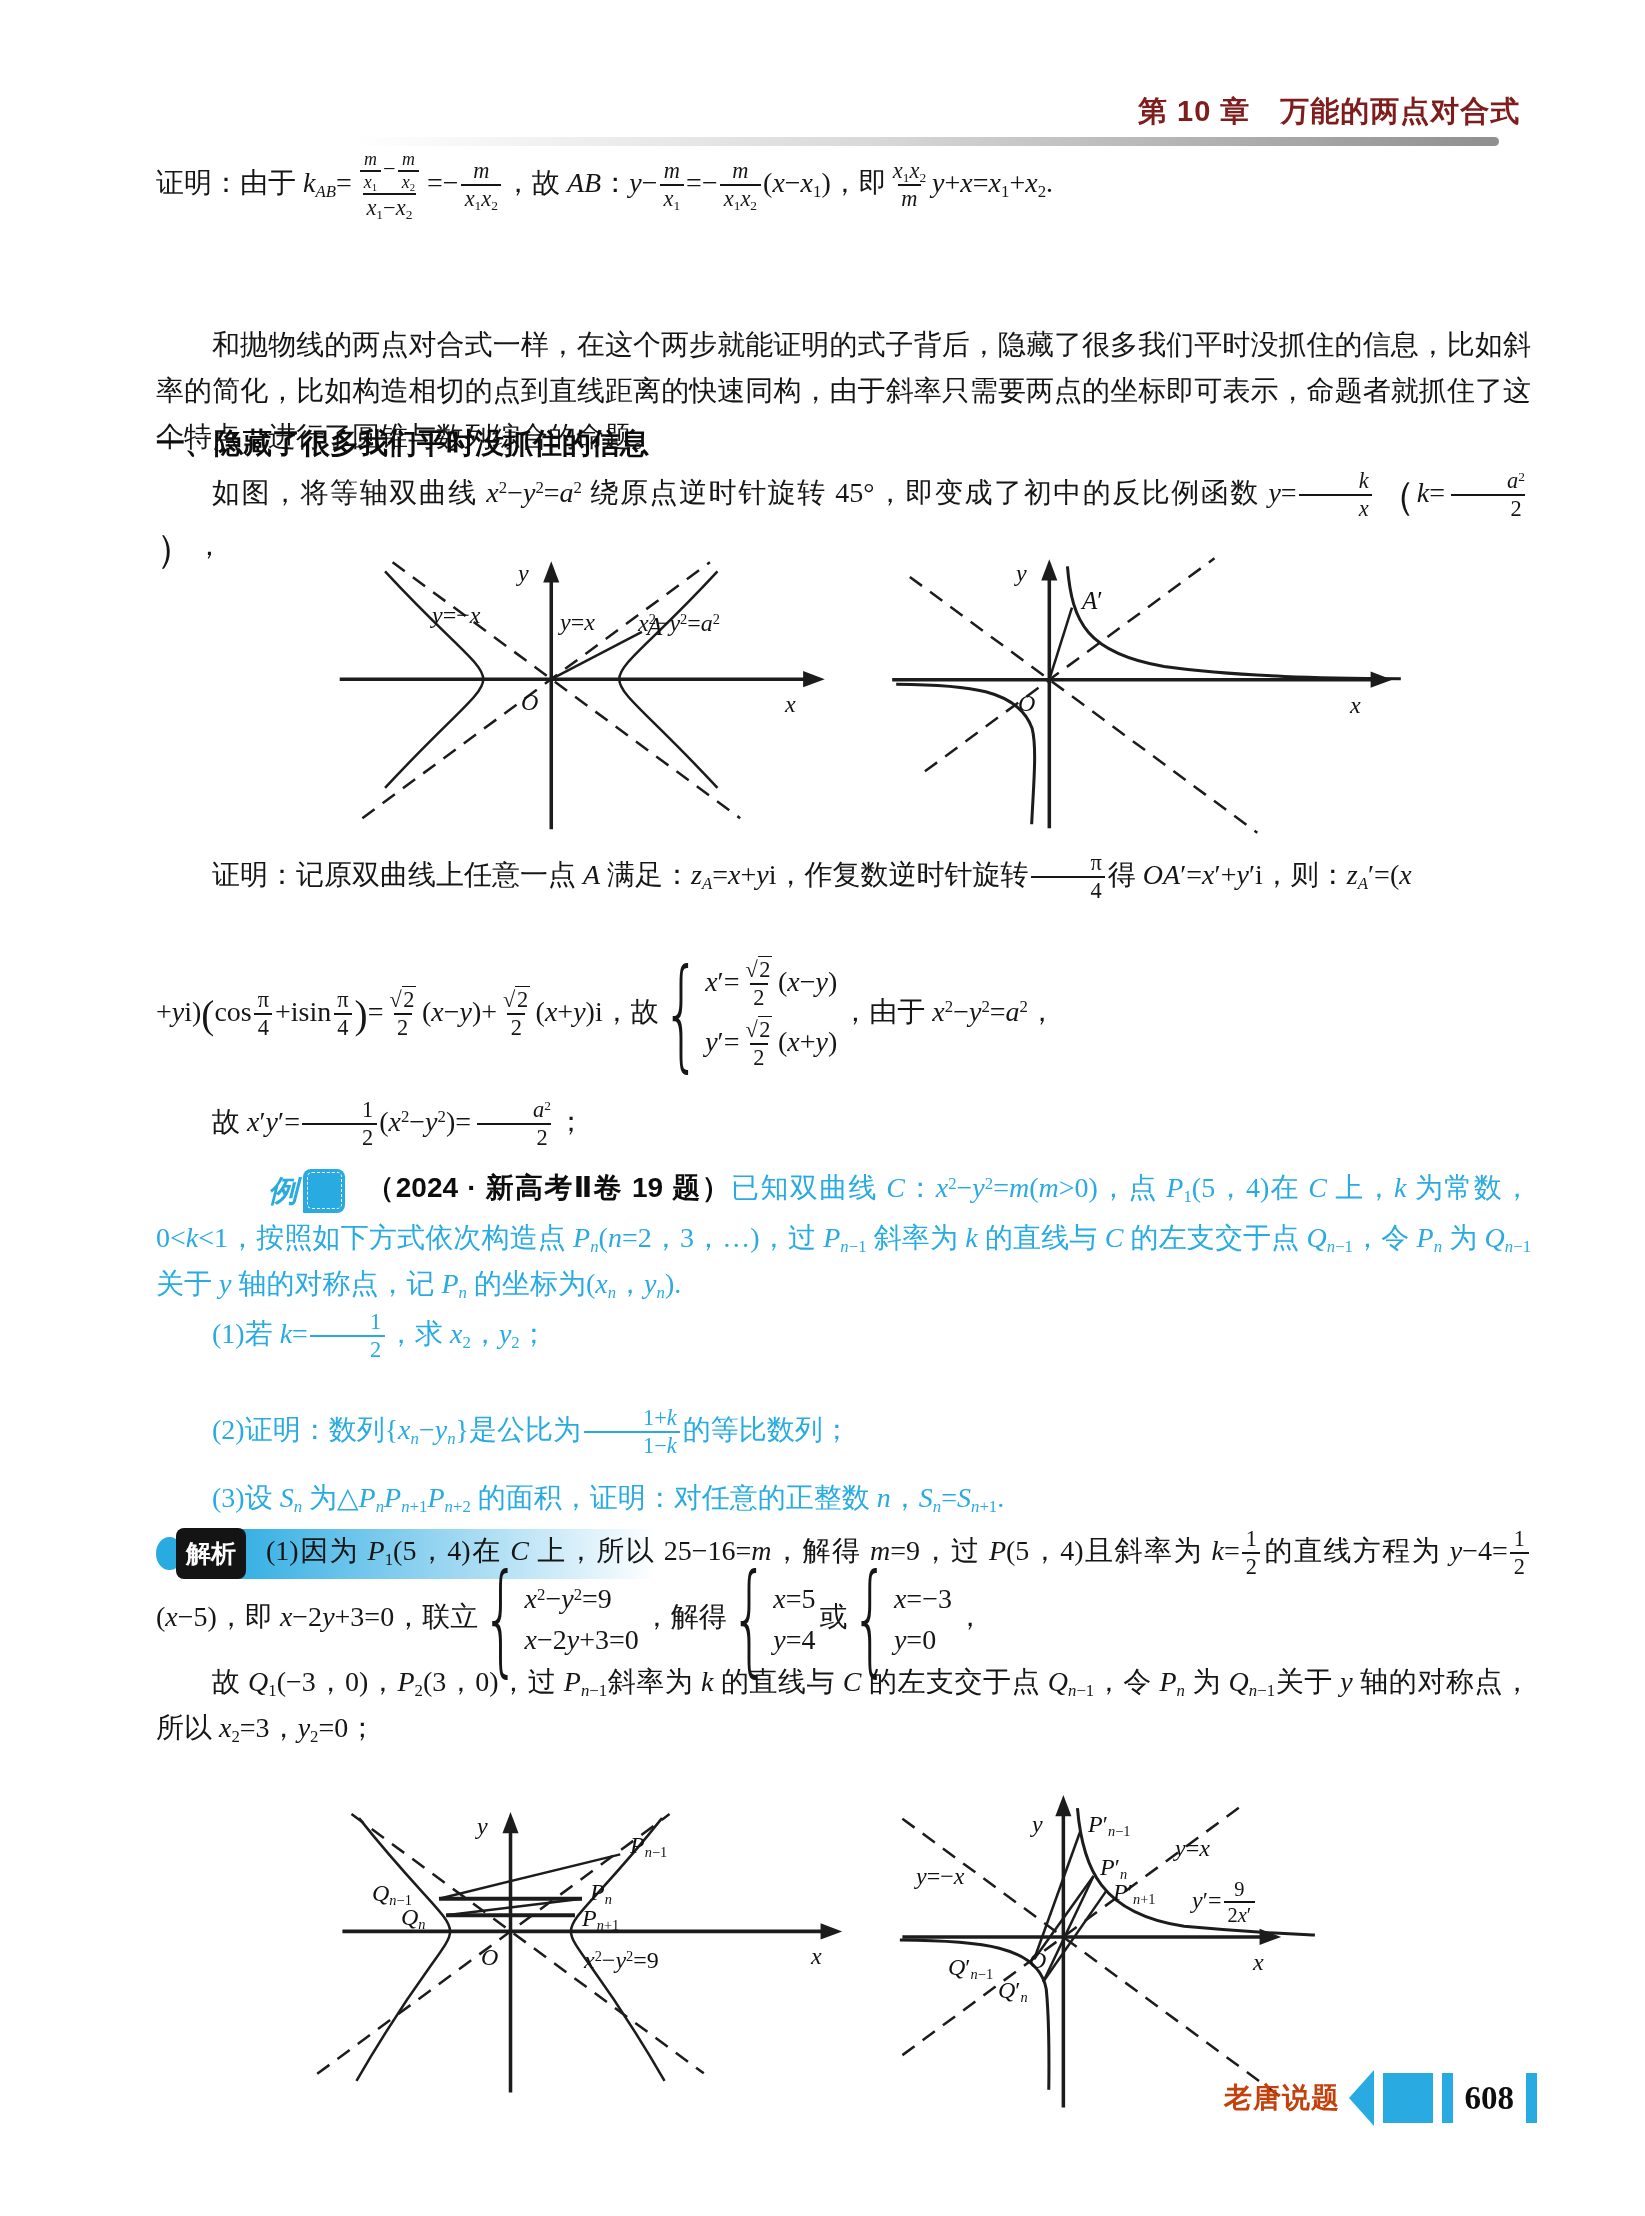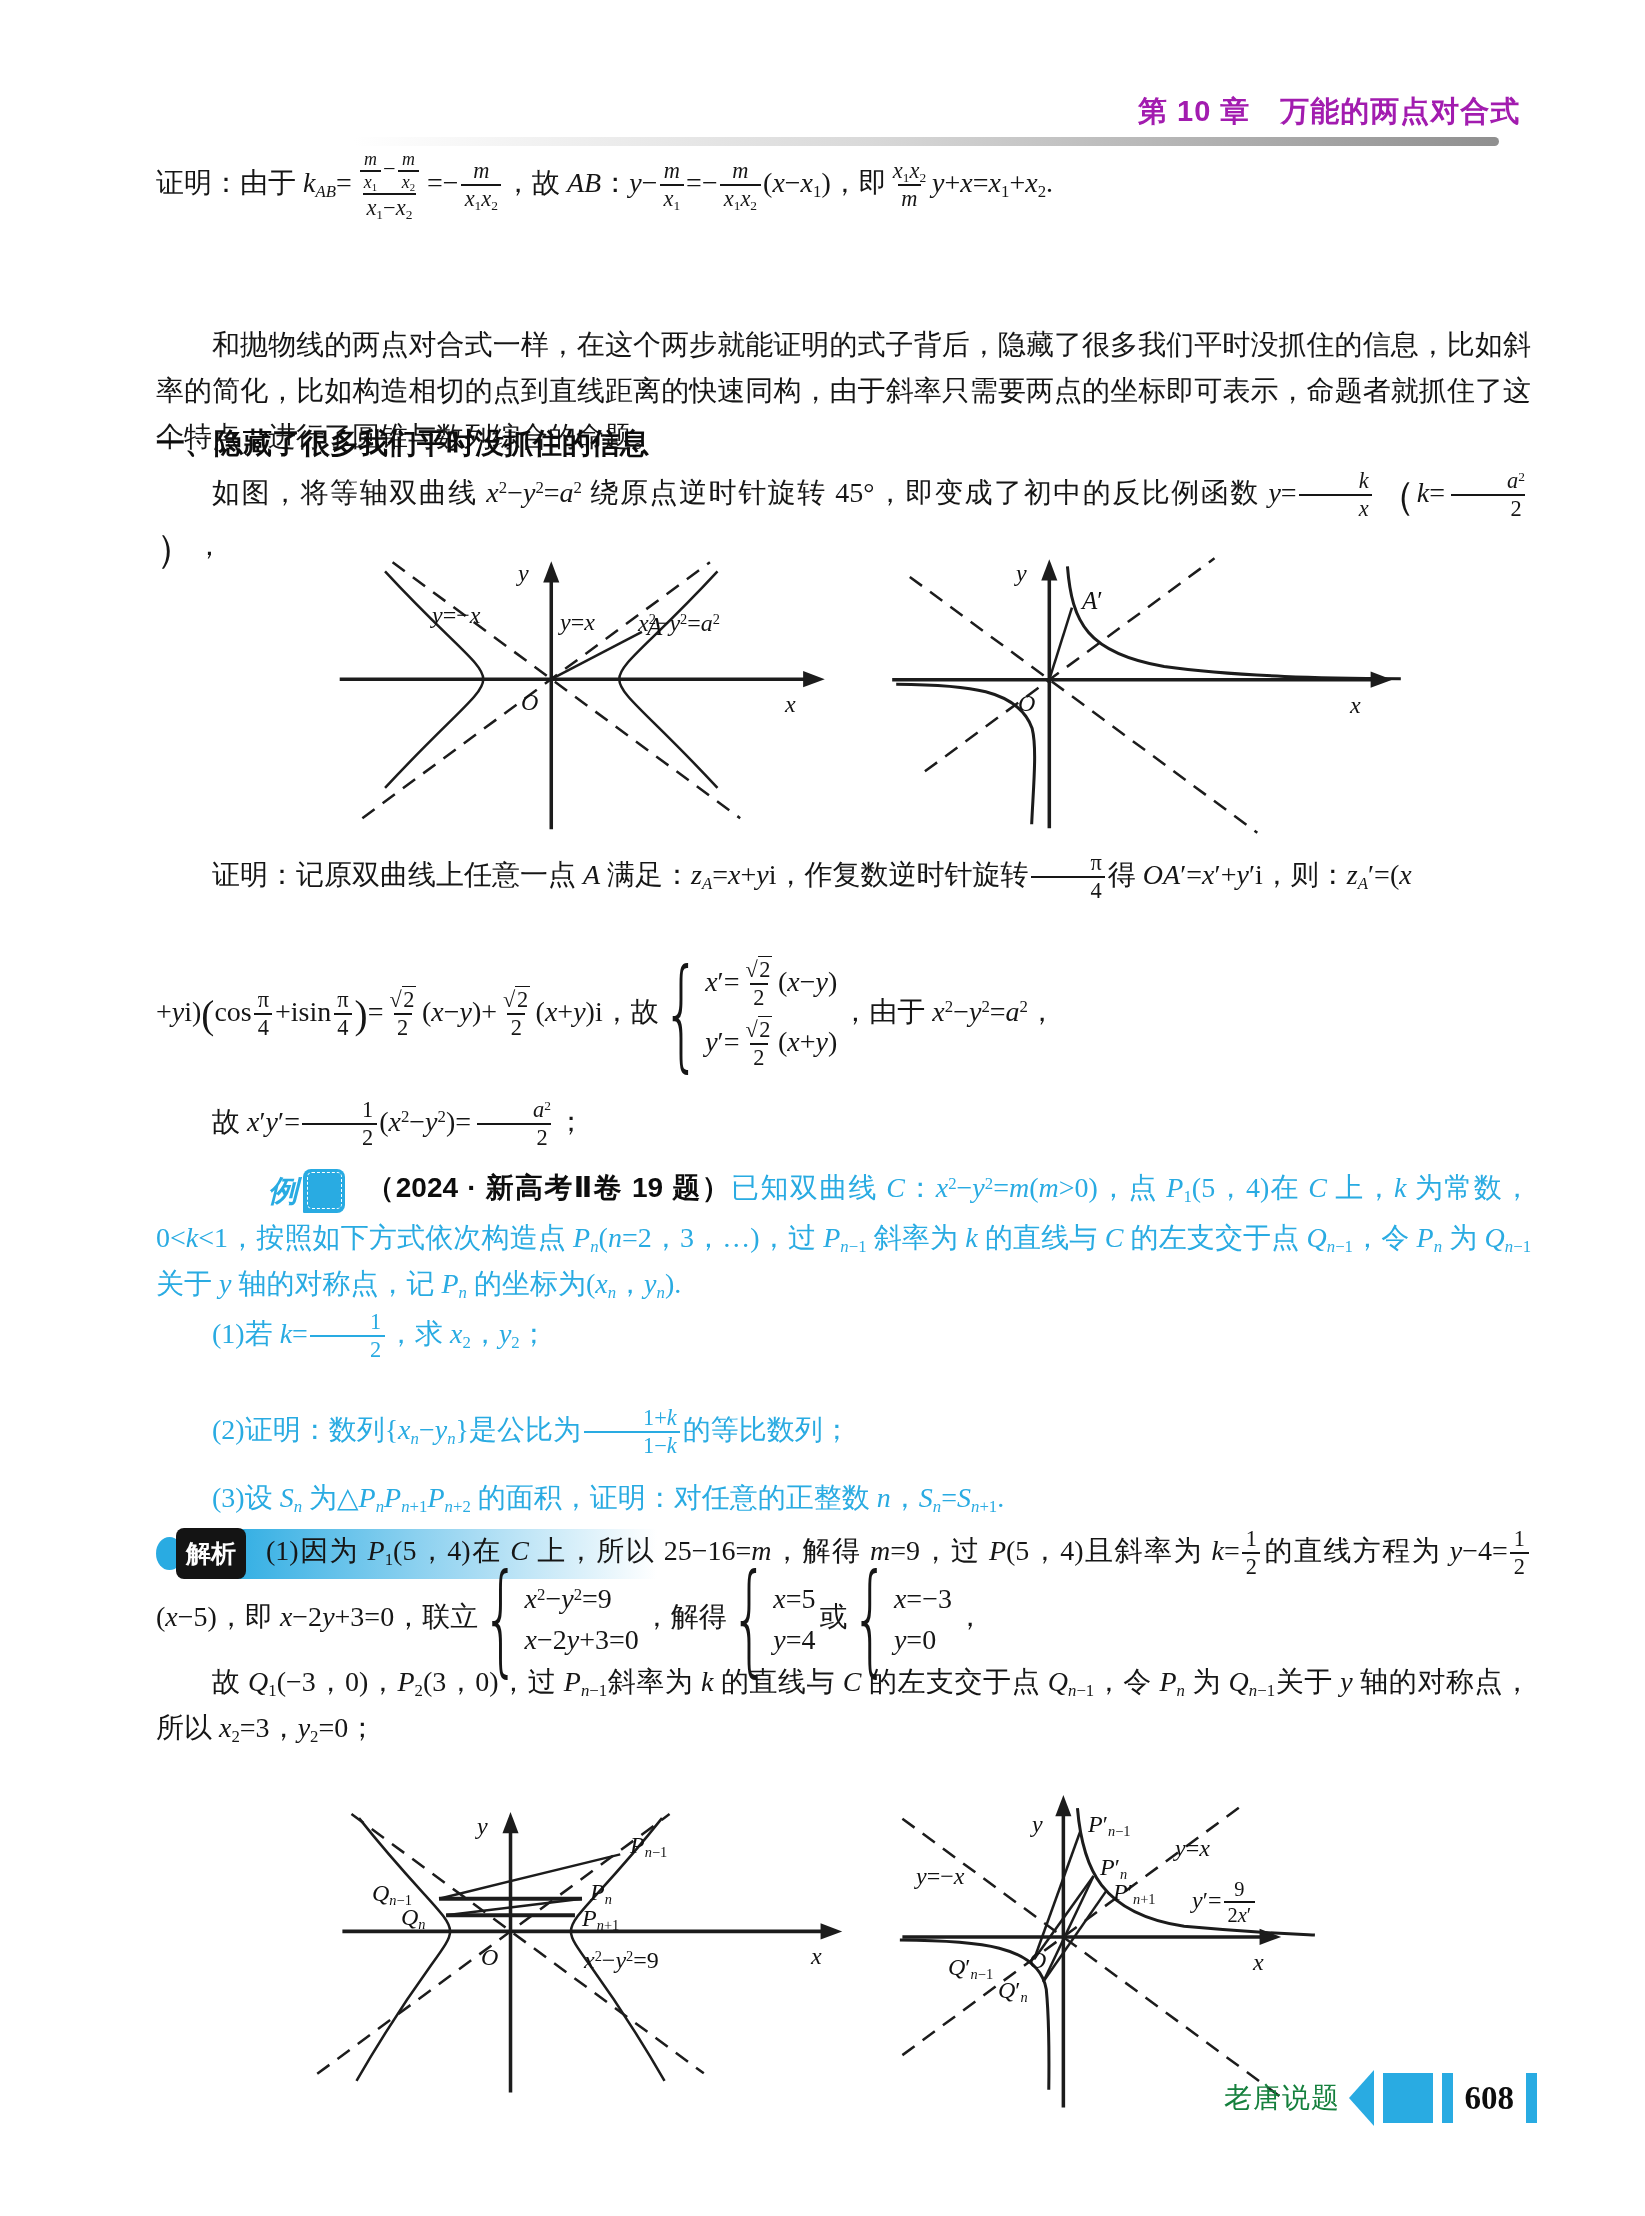--- a/index.html
+++ b/index.html
@@ -9,21 +9,21 @@
   .page { position:absolute; inset:0; overflow:hidden; }
   i { font-style:italic; }
   sub,sup { font-size:0.6em; line-height:0; }
   sub { vertical-align:-0.3em; }
   sup { vertical-align:0.5em; }
   b   { font-weight:bold; }
 
   
   .chapter-title { position:absolute; top:92px; left:1138px; width:363px;
     font-family:"Liberation Sans","DejaVu Sans",sans-serif; font-weight:bold;
-    font-size:29px; letter-spacing:1px; color:#a21caf; white-space:nowrap; }
+    font-size:29px; letter-spacing:1px; color:#7f1d1d; white-space:nowrap; }
   .chapter-bar { position:absolute; top:137px; left:353px; width:1146px; height:8.6px;
     border-radius:4.5px; background:linear-gradient(90deg,#ffffff 0%,#d9d9d9 45%,#8f8f8f 100%); }
 
   
   .block { position:absolute; left:156px; width:1375px; }
   .para  { text-align:justify; line-height:1.64; }
   .indent { text-indent:2em; }
   .heading { font-family:"Liberation Sans","DejaVu Sans",sans-serif;
              font-weight:bold; font-size:29px; color:#0d0d0d; }
   .blue { color:#29abe2; }
@@ -76,22 +76,22 @@
   .curve.bold { stroke-width:6; }
   .axis  { stroke:#1c1c1c; stroke-width:7; }
   .dash  { stroke:#1c1c1c; stroke-width:5; stroke-dasharray:30 20; fill:none; }
   .seg   { stroke:#1c1c1c; stroke-width:5; }
   .seg.bold { stroke-width:8; }
   .ah { fill:#1c1c1c; }
 
   
   .footer { position:absolute; top:2070px; left:1224px; display:flex; align-items:center;
             gap:9px; }
-  .brand { font-family:"Liberation Sans","DejaVu Sans",sans-serif; font-weight:400;
-           font-size:28px; color:#15803d; letter-spacing:1px; }
+  .brand { font-family:"Liberation Sans","DejaVu Sans",sans-serif; font-weight:700;
+           font-size:28px; color:#c2410c; letter-spacing:1px; }
   .tri { width:0; height:0; border-top:28px solid transparent; border-bottom:28px solid transparent;
          border-right:25px solid #29abe2; }
   .sq  { width:50px; height:50px; background:#29abe2; }
   .bar { width:10.6px; height:50px; background:#29abe2; }
   .pagenum { font-size:33px; font-weight:bold; color:#0d0d0d; padding:0 3px; }
 </style>
 </head>
 <body>
 
 <div class="page">

